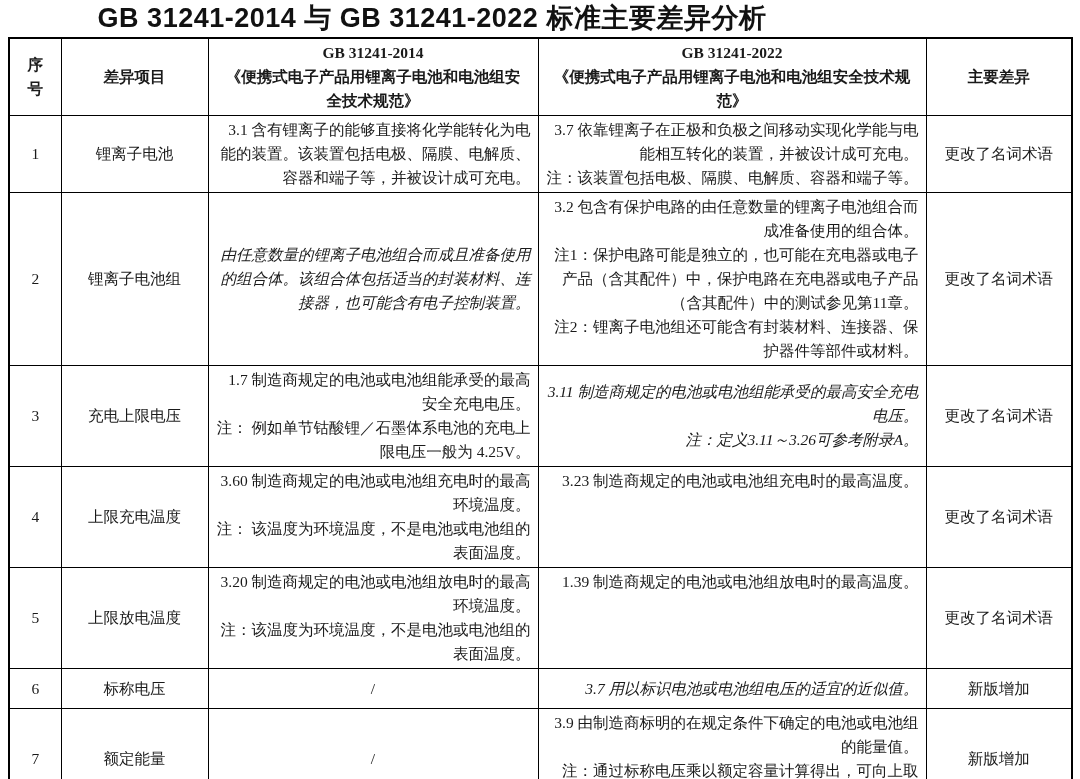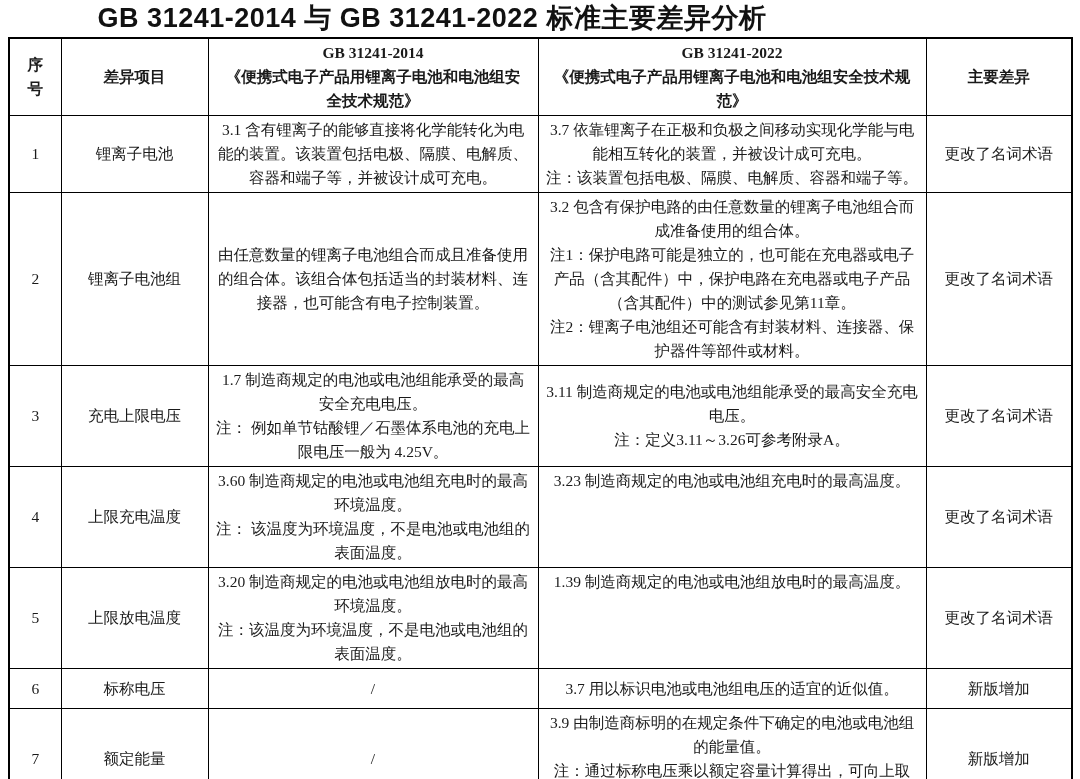--- a/index.html
+++ b/index.html
@@ -53,26 +53,27 @@
     text-align: center;
     vertical-align: middle;
     white-space: pre-line;
     padding: 2px 10px;
   }
   td.cc {
     text-align: center;
     vertical-align: middle;
   }
   td.body {
-    text-align: center;
+    text-align: right;
     vertical-align: top;
     white-space: pre-line;
   }
   td.body.vmid {
     vertical-align: middle;
+    font-style: italic;
   }
 </style>
 </head>
 <body>
 
 <div class="page">
 
   <div class="title">GB 31241-2014 与 GB 31241-2022 标准主要差异分析</div>
 
   <table class="diff-table">

